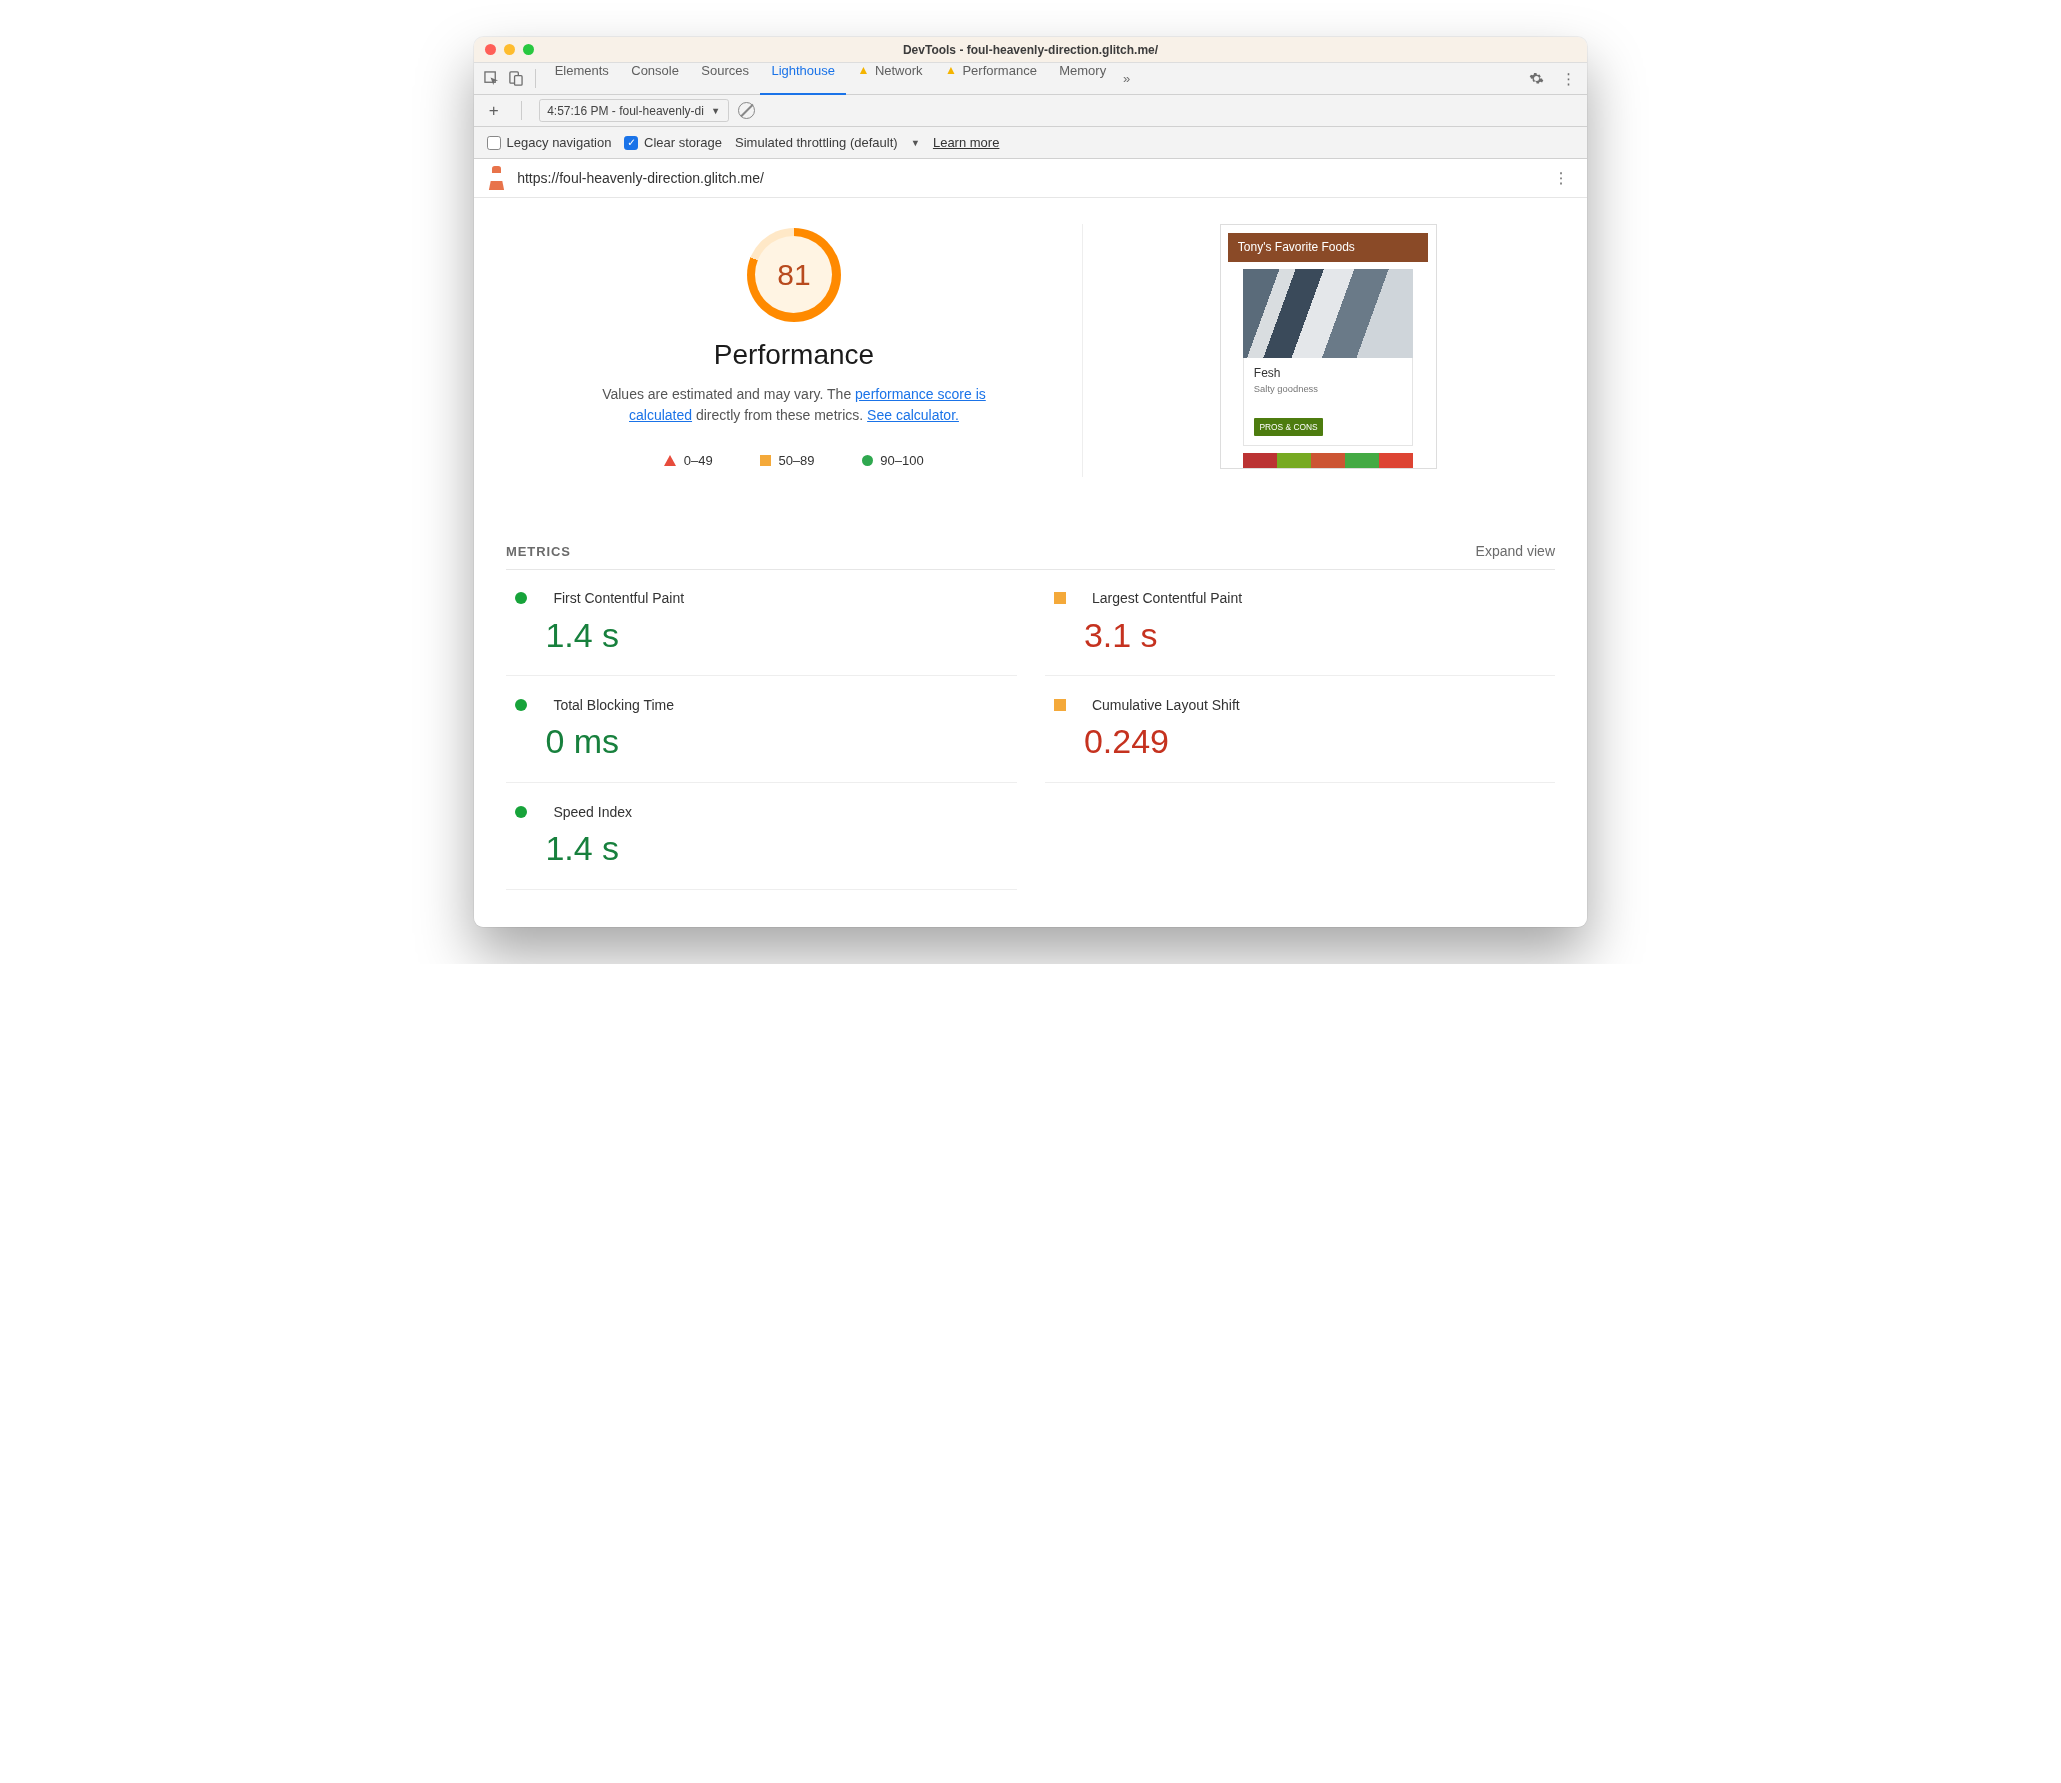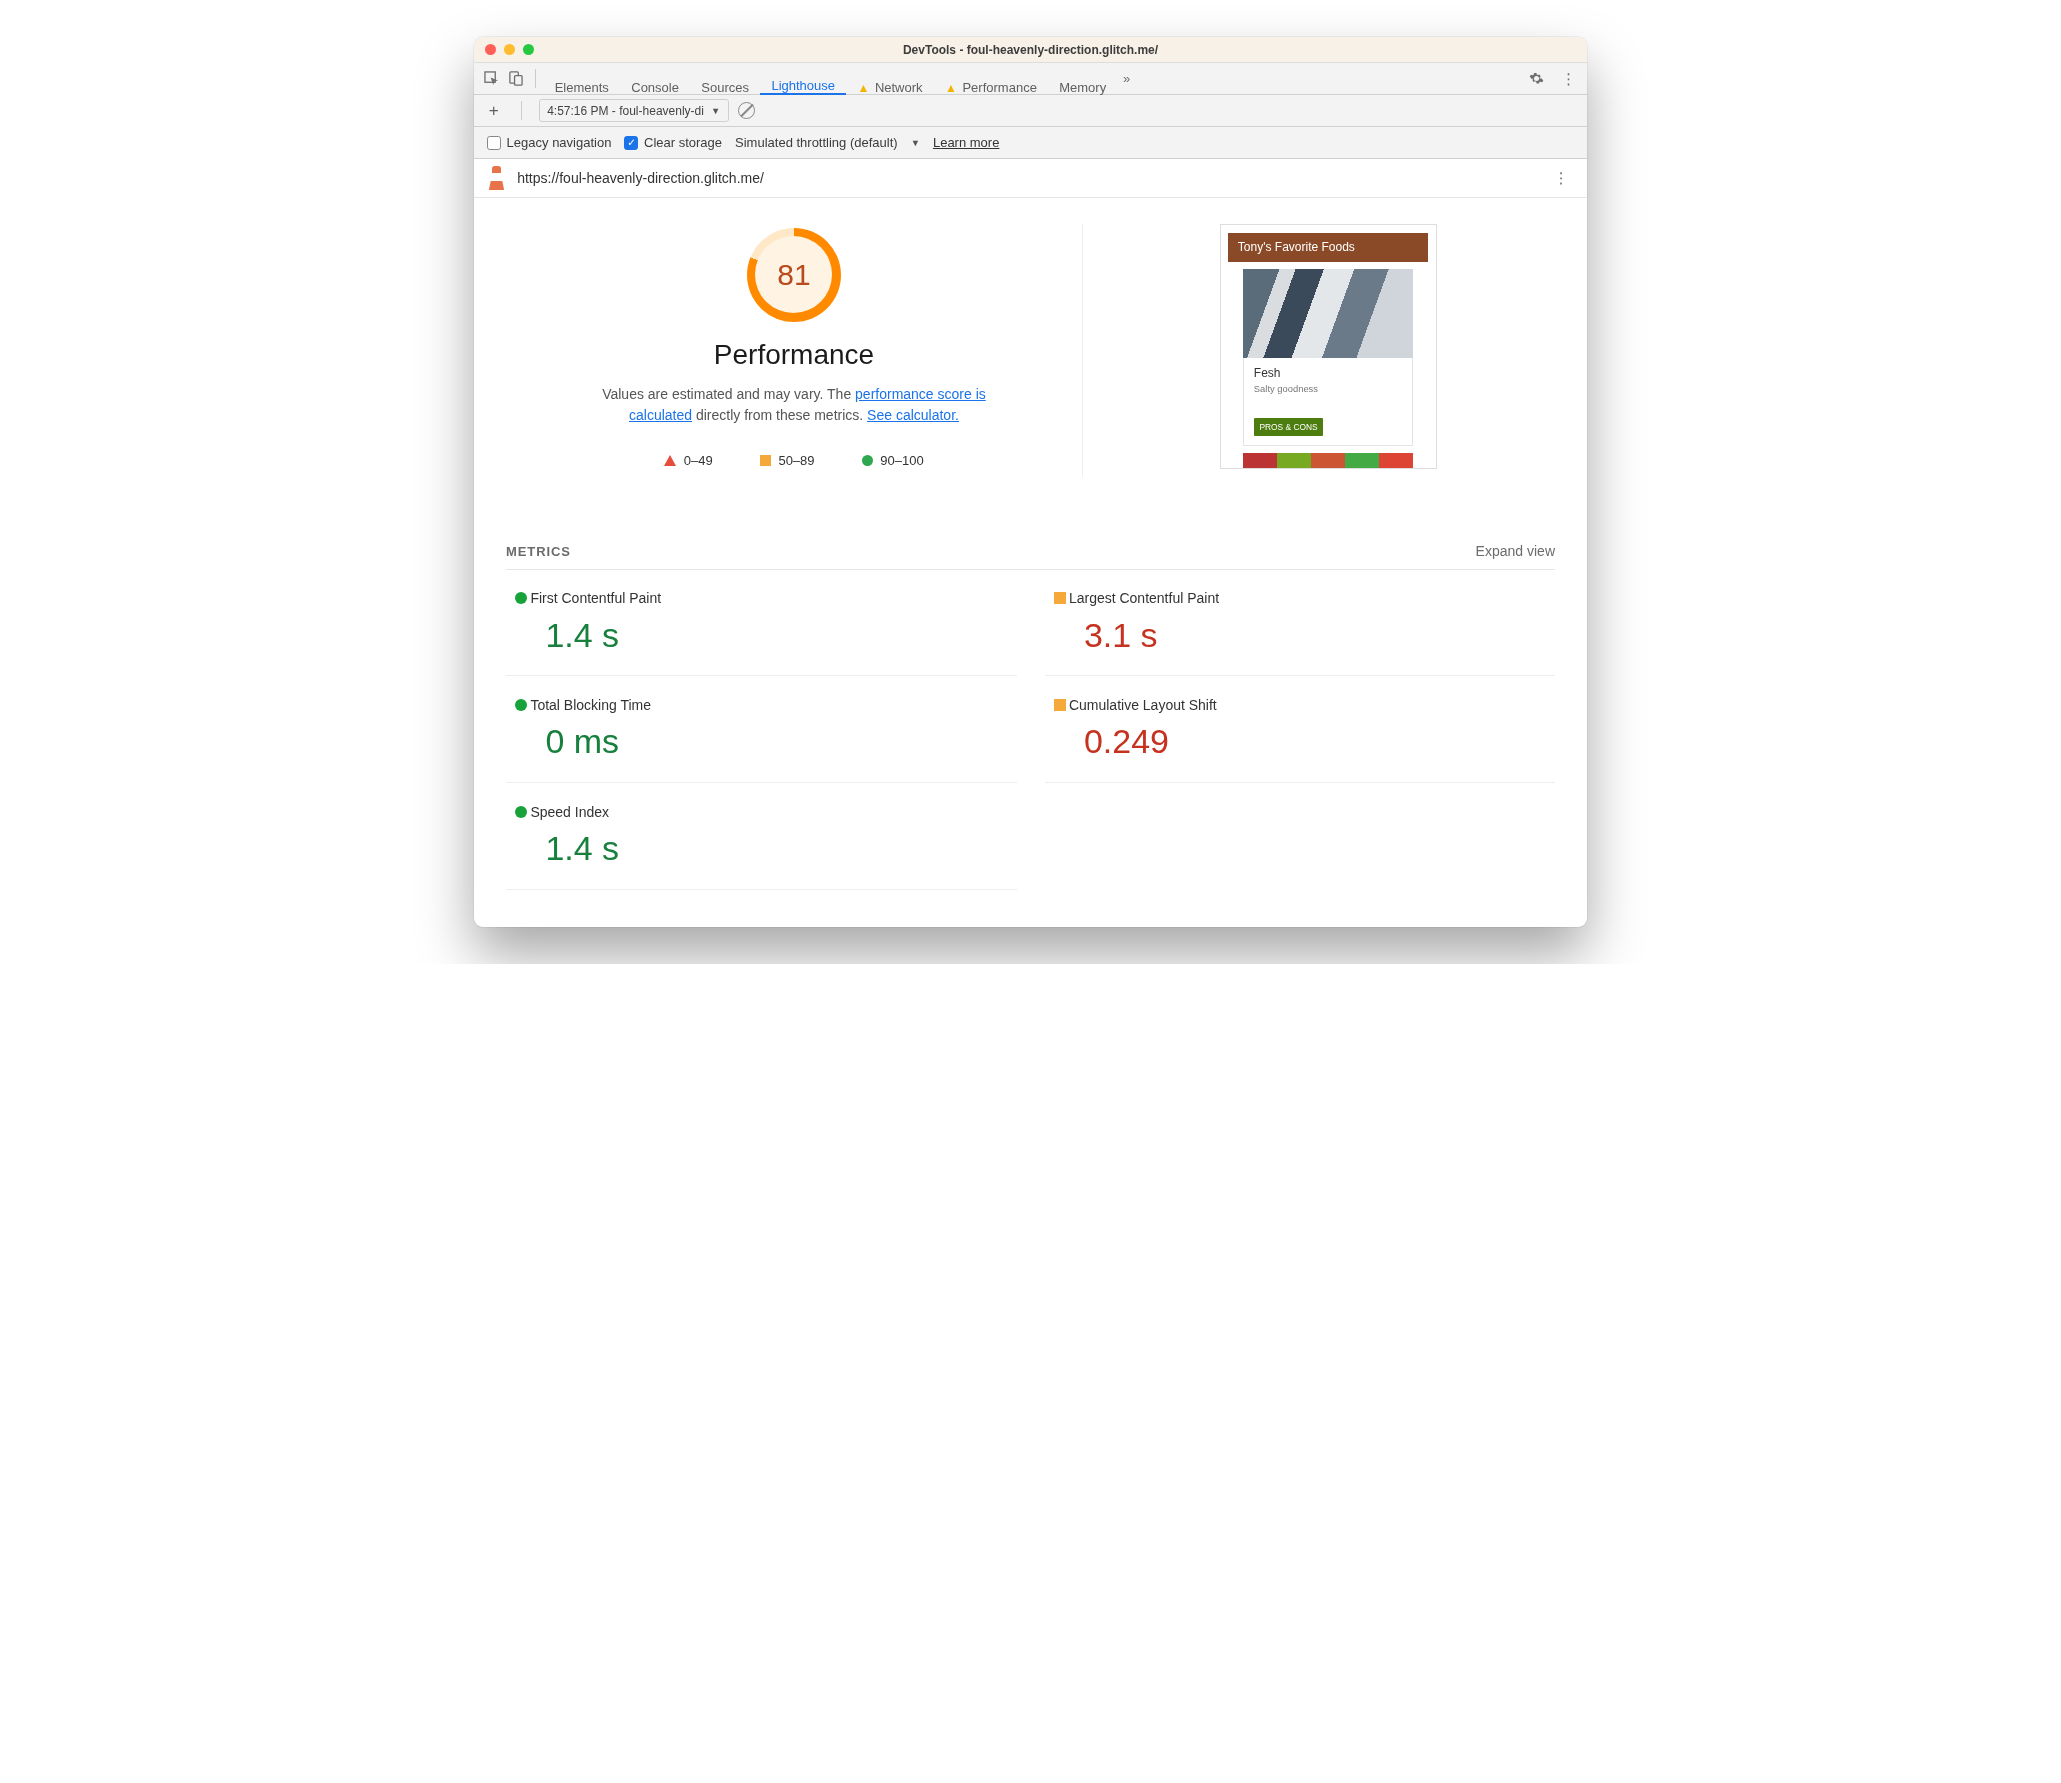--- a/index.html
+++ b/index.html
@@ -41,21 +41,21 @@
     display: flex; align-items: center; height: 32px;
     background: #f3f3f3; border-bottom: 0.9px solid #d0d0d0;
     padding: 0 5.6px;
   }
   .inspect-btn, .device-btn {
     width: 24px; height: 24px; display:flex; align-items:center; justify-content:center;
     color: #6e6e6e;
   }
   .tabsep { width:0.9px; height:19px; background:#ccc; margin:0 7.5px; }
   .tab {
-    padding: 0 11.2px; height: 32px; display: flex; align-items:flex-end;
+    padding: 0 11.2px; height: 32px; display: flex; align-items:flex-start;
     color: #5f5f5f; font-size: 13px; gap:5.6px; cursor:pointer;
   }
   .tab.active { color:#1a73e8; border-bottom:2.8px solid #1a73e8; font-weight:500; }
   .warn-tri { color:#f4b400; font-size:12px; }
   .tabs-spacer { flex:1; }
   .chevrons { color:#6e6e6e; padding:0 5.6px; font-size:13px; }
   .gear, .vdots { color:#6e6e6e; width:26px; text-align:center; font-size:15px; }
   
   .secbar {
     display:flex; align-items:center; height:32px; background:#f3f3f3;
@@ -132,21 +132,21 @@
   .pv-btn{margin-top:24px;background:#4d7c0f;color:#fff;font-size:8.4px;padding:3.7px 5.6px;display:inline-block;border-radius:1px;}
   .pv-img2{height:20.6px;margin:7.5px 15px 0;background:linear-gradient(90deg,#b33 0 20%,#7a2 20% 40%,#c53 40% 60%,#4a4 60% 80%,#d43 80% 100%);}
   
   .metrics{margin-top:66px;}
   .metrics-hdr{display:flex;align-items:center;border-bottom:0.9px solid #e6e6e6;padding-bottom:9.4px;}
   .metrics-title{font-size:13px;letter-spacing:0.9px;color:#6b6b6b;font-weight:600;}
   .expand{margin-left:auto;color:#6b6b6b;font-size:14px;}
   .metrics-grid{display:grid;grid-template-columns:1fr 1fr;column-gap:28px;}
   .metric{border-bottom:0.9px solid #eee;padding:20.6px 5.6px 20.6px 9.4px;}
   .metric:last-child{border-bottom:none;}
-  .metric-row1{display:flex;align-items:center;gap:3px;font-size:14px;color:#333;}
+  .metric-row1{display:flex;align-items:center;gap:26px;font-size:14px;color:#333;}
   .m-dot{width:12px;height:12px;border-radius:50%;}
   .m-dot.green{background:#17a33a;}
   .m-sq{width:12px;height:12px;background:#f4a93a;}
   .metric-val{font-size:34px;font-weight:400;margin-top:9.4px;margin-left:30px;}
   .metric-val.green{color:#17803d;}
   .metric-val.orange{color:#c5321f;}
   
   svg { display:block; }
 </style>
 </head>

